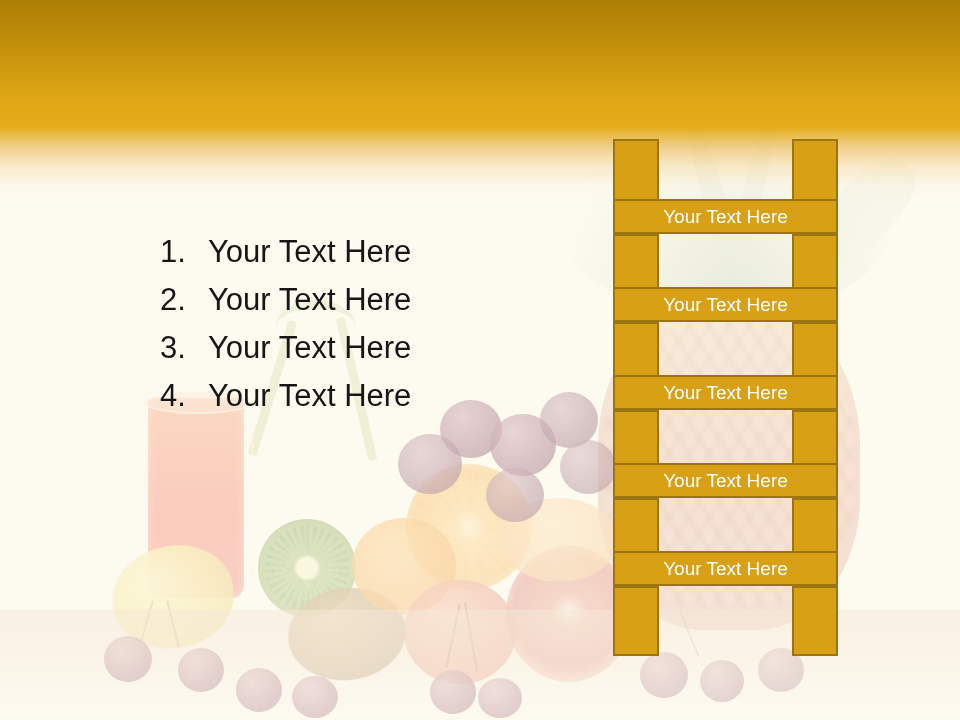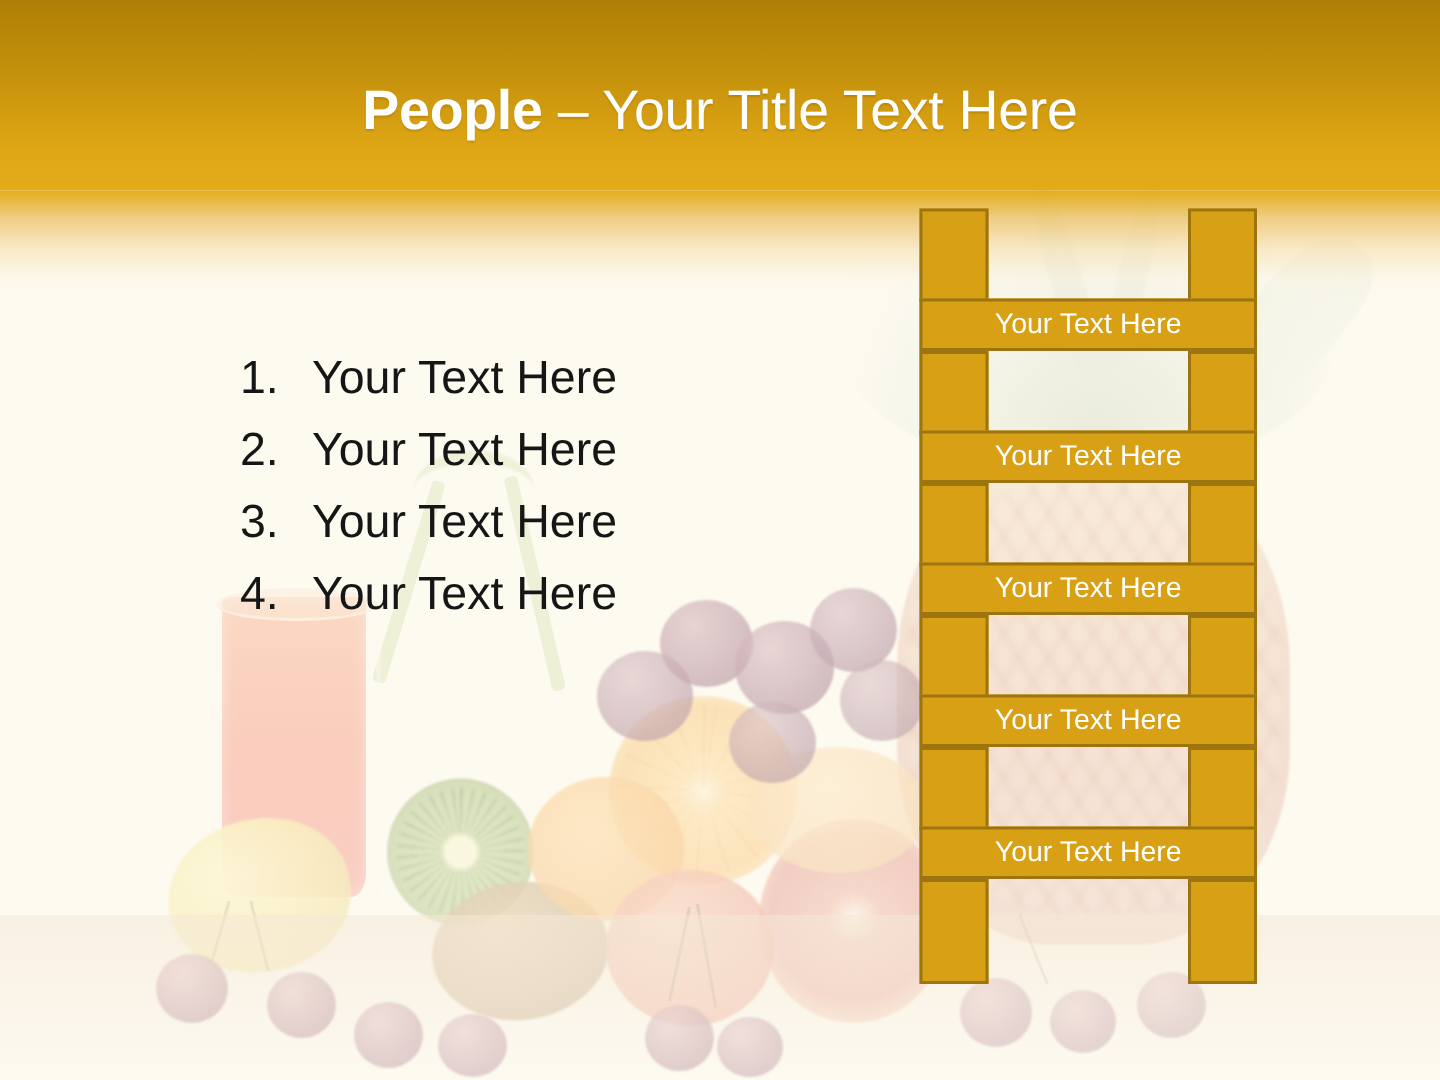--- a/index.html
+++ b/index.html
@@ -297,23 +297,20 @@
 
       <div style="position:absolute; inset:0;
                   background: linear-gradient(to bottom, rgba(253,250,240,0.58) 0%, rgba(253,250,240,0.50) 42%, rgba(253,250,240,0.46) 72%, rgba(253,250,240,0.62) 100%);"></div>
       <div class="tableplane"></div>
     </div>
   </div>
 
   <div class="header-bar"></div>
   <div class="header-fade"></div>
 
-  <div class="title">
-    <span class="strong">People</span><span class="rest"> – Your Title Text Here</span>
-  </div>
 
   <div class="bullet-list">
     <div class="bullet-row">
       <span class="bullet-num">1.</span>
       <span class="bullet-text">Your Text Here</span>
     </div>
     <div class="bullet-row">
       <span class="bullet-num">2.</span>
       <span class="bullet-text">Your Text Here</span>
     </div>

